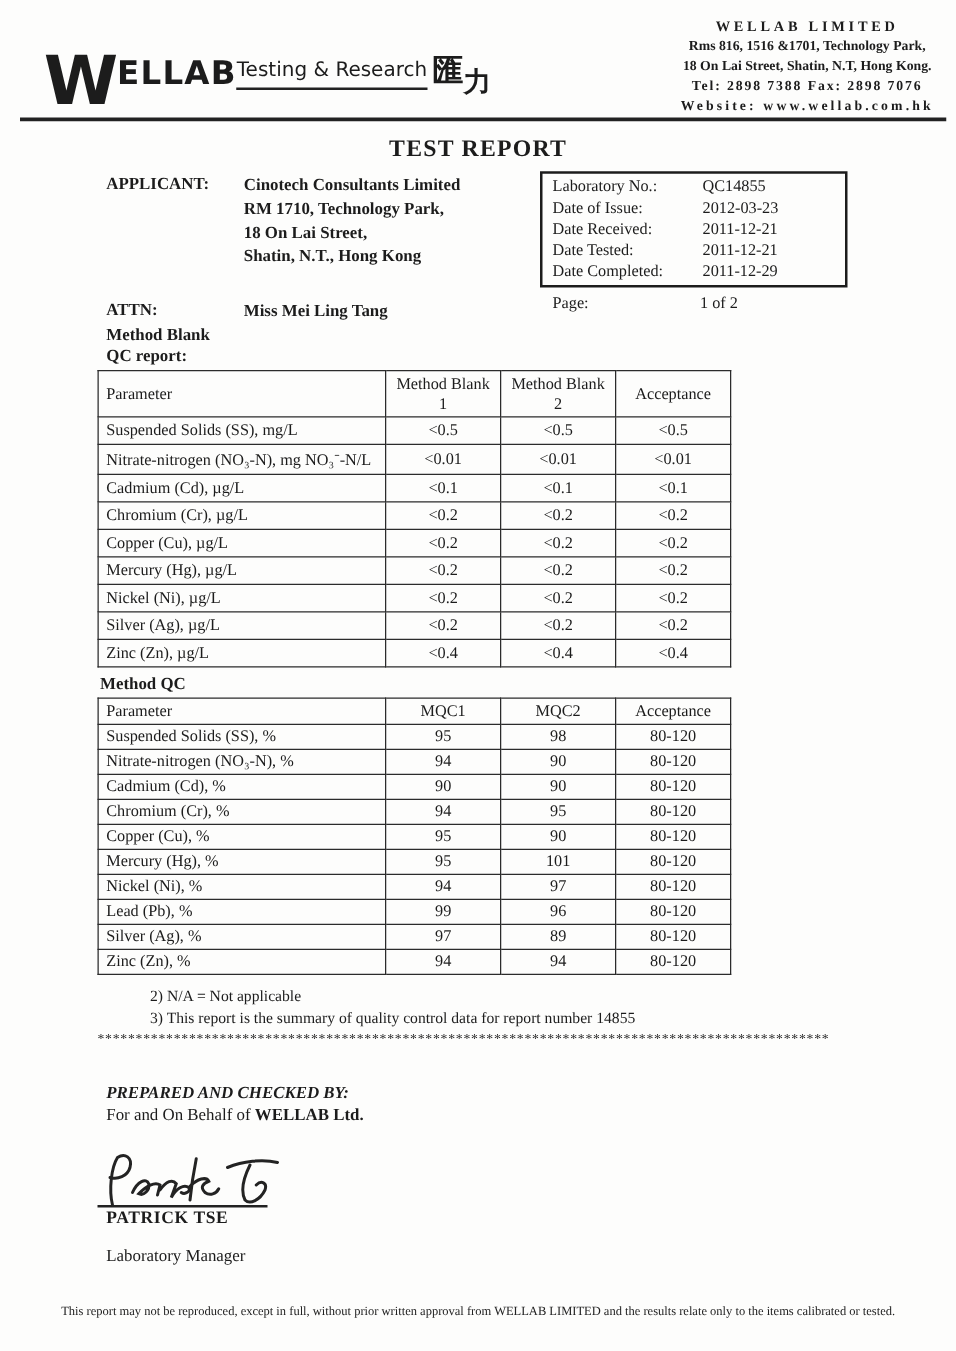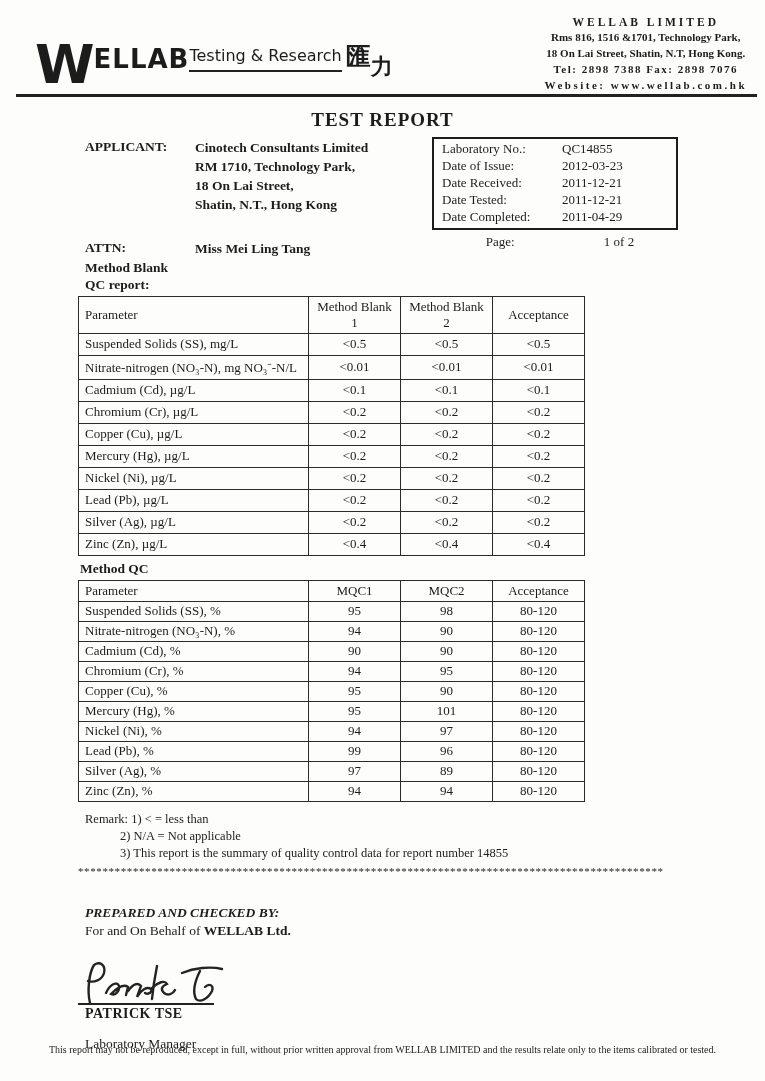--- a/index.html
+++ b/index.html
@@ -35,21 +35,21 @@
 
   .applicant-section { position:relative; height:97px; }
   .applicant-left { display:flex; margin-left:7px; }
   .app-label { width:110px; font-weight:bold; font-size:13.5px; flex:none; }
   .app-lines { font-weight:bold; font-size:13.5px; line-height:1.4; }
 
   .lab-block { position:absolute; left:354px; top:-2px; width:246px; }
   .lab-box { border:2px solid #1c1c1c; padding:2px 4px 3px 8px; }
   .lab-row { display:flex; font-size:13px; line-height:1.3; }
   .lab-label { width:120px; flex:none; }
-  .page-row { display:flex; font-size:13px; margin:4px 0 0 10px;justify-content:center; }
+  .page-row { display:flex; font-size:13px; margin:4px 0 0 10px; }
   .page-row .lab-label { width:118px; }
 
   .attn-row { display:flex; margin:4px 0 0 7px; }
 
   .section-label { font-weight:bold; font-size:13.5px; margin-left:7px; line-height:1.3; }
   .section-label-table { font-weight:bold; font-size:13.5px; margin:5px 0 1px 2px; line-height:1.25; }
 
   
   table.qc { border-collapse:collapse; width:507px; font-size:13px; margin-top:2px; }
   table.qc th, table.qc td { border:1px solid #2b2b2b; padding:2px 6px; font-weight:normal; }
@@ -137,21 +137,21 @@
           <div class="lab-row">
             <span class="lab-label">Date Received:</span>
             <span class="lab-value">2011-12-21</span>
           </div>
           <div class="lab-row">
             <span class="lab-label">Date Tested:</span>
             <span class="lab-value">2011-12-21</span>
           </div>
           <div class="lab-row">
             <span class="lab-label">Date Completed:</span>
-            <span class="lab-value">2011-04-29</span>
+            <span class="lab-value">2011-12-29</span>
           </div>
         </div>
         <div class="page-row">
           <span class="lab-label">Page:</span>
           <span>1 of 2</span>
         </div>
       </div>
     </div>
 
     <div class="attn-row">
@@ -203,26 +203,20 @@
             <td class="col-val">&lt;0.2</td>
           </tr>
           <tr>
             <td class="col-param">Mercury (Hg), µg/L</td>
             <td class="col-val">&lt;0.2</td>
             <td class="col-val">&lt;0.2</td>
             <td class="col-val">&lt;0.2</td>
           </tr>
           <tr>
             <td class="col-param">Nickel (Ni), µg/L</td>
-            <td class="col-val">&lt;0.2</td>
-            <td class="col-val">&lt;0.2</td>
-            <td class="col-val">&lt;0.2</td>
-          </tr>
-          <tr>
-            <td class="col-param">Lead (Pb), µg/L</td>
             <td class="col-val">&lt;0.2</td>
             <td class="col-val">&lt;0.2</td>
             <td class="col-val">&lt;0.2</td>
           </tr>
           <tr>
             <td class="col-param">Silver (Ag), µg/L</td>
             <td class="col-val">&lt;0.2</td>
             <td class="col-val">&lt;0.2</td>
             <td class="col-val">&lt;0.2</td>
           </tr>
@@ -303,21 +297,20 @@
           <tr>
             <td class="col-param">Zinc (Zn), %</td>
             <td class="col-val">94</td>
             <td class="col-val">94</td>
             <td class="col-val">80-120</td>
           </tr>
         </tbody>
     </table>
 
     <div class="remarks">
-      <div class="remark-1">Remark: 1) &lt; = less than</div>
       <div class="remark-2">2) N/A = Not applicable</div>
       <div class="remark-3">3) This report is the summary of quality control data for report number 14855</div>
       <div class="stars">************************************************************************************************</div>
     </div>
 
     <div class="prepared">
       <div class="prepared-by">PREPARED AND CHECKED BY:</div>
       <div class="on-behalf"><span>For and On Behalf of </span><b>WELLAB Ltd.</b></div>
     </div>
 

